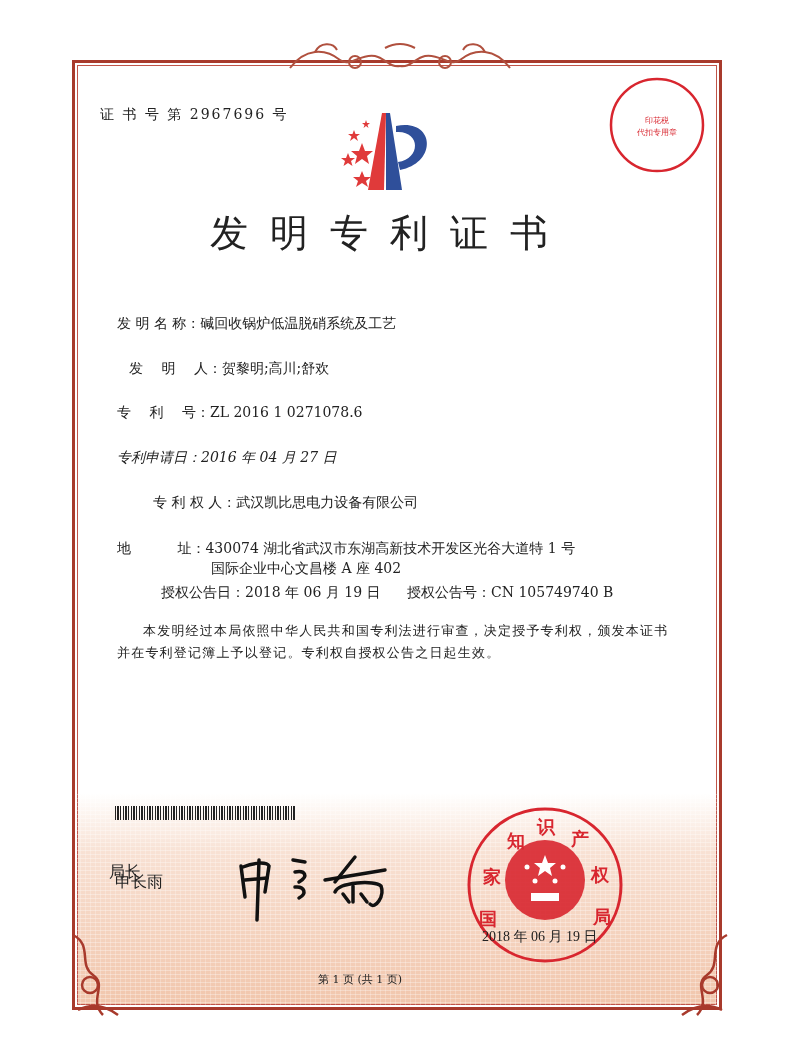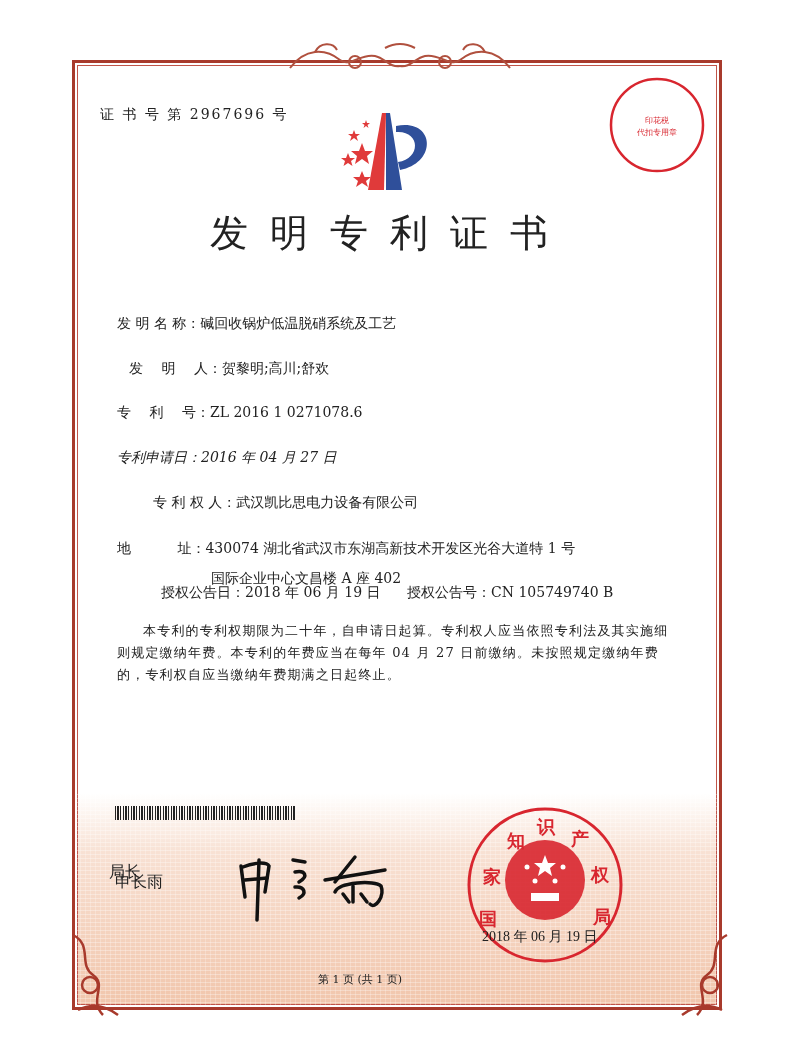--- a/index.html
+++ b/index.html
@@ -110,30 +110,30 @@
 </div>
 <div class="abs field" style="left:117px;top:449px;font-style:italic;">
   <span class="lbl">专利申请日：</span><span>2016 年 04 月 27 日</span>
 </div>
 <div class="abs field" style="left:117px;top:494px;margin-left:36px;">
   <span class="lbl">专 利 权 人：</span><span>武汉凯比思电力设备有限公司</span>
 </div>
 <div class="abs field" style="left:117px;top:540px;">
   <span class="lbl">地　　　 址：</span><span>430074 湖北省武汉市东湖高新技术开发区光谷大道特 1 号</span>
 </div>
-<div class="abs field" style="left:211px;top:560px;margin-top:10px;">国际企业中心文昌楼 A 座 402</div>
+<div class="abs field" style="left:211px;top:560px;">国际企业中心文昌楼 A 座 402</div>
 <div class="abs field" style="left:117px;top:584px;margin-left:44px;">
   <span class="lbl">授权公告日：</span><span>2018 年 06 月 19 日</span>
 </div>
 <div class="abs field" style="left:407px;top:584px;">
   <span class="lbl">授权公告号：</span><span>CN 105749740 B</span>
 </div>
 
 <div class="para" style="top:620px;">
-  <p>本专利的专利权期限为二十年，自申请日起算。专利权人应当依照专利法及其实施细则规定缴纳年费。本专利的年费应当在每年 04 月 27 日前缴纳。未按照规定缴纳年费的，专利权自应当缴纳年费期满之日起终止。</p>
+  <p>本发明经过本局依照中华人民共和国专利法进行审查，决定授予专利权，颁发本证书并在专利登记簿上予以登记。专利权自授权公告之日起生效。</p>
 </div>
 
 <div class="barcode"></div>
 
 <div class="abs sig-title">局长</div>
 <div class="abs sig-name">申长雨</div>
 <svg class="abs" style="left:235px;top:852px;" width="160" height="70" viewBox="0 0 160 70">
   <g fill="none" stroke="#111" stroke-width="3.5" stroke-linecap="round">
     <path d="M6 14 L10 45"></path>
       <path d="M8 15 C20 10,32 10,34 14 L30 40"></path>

